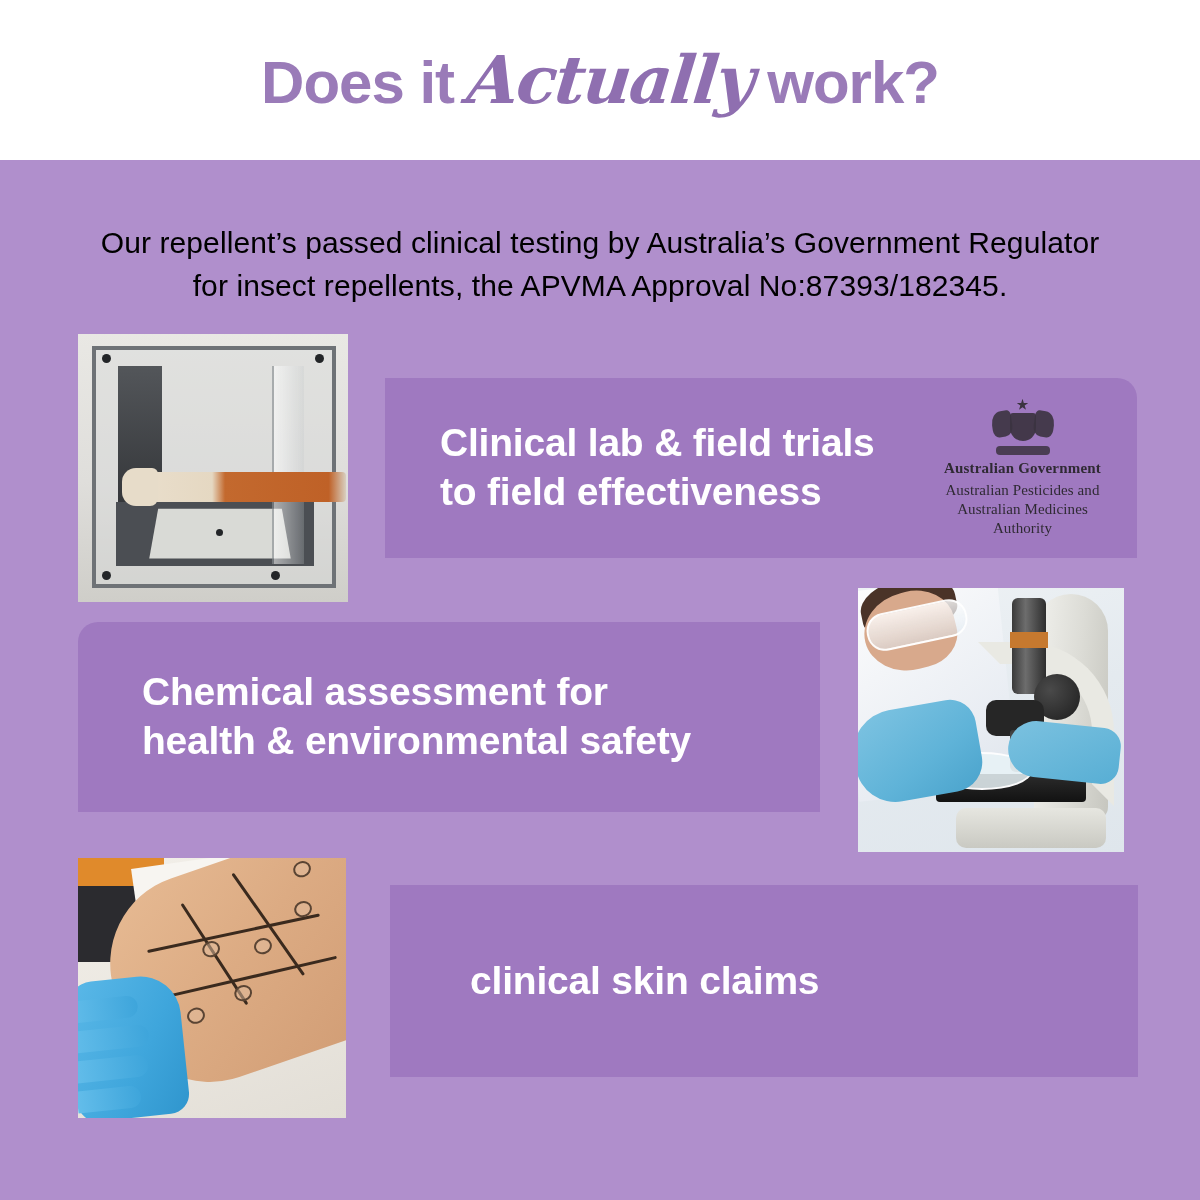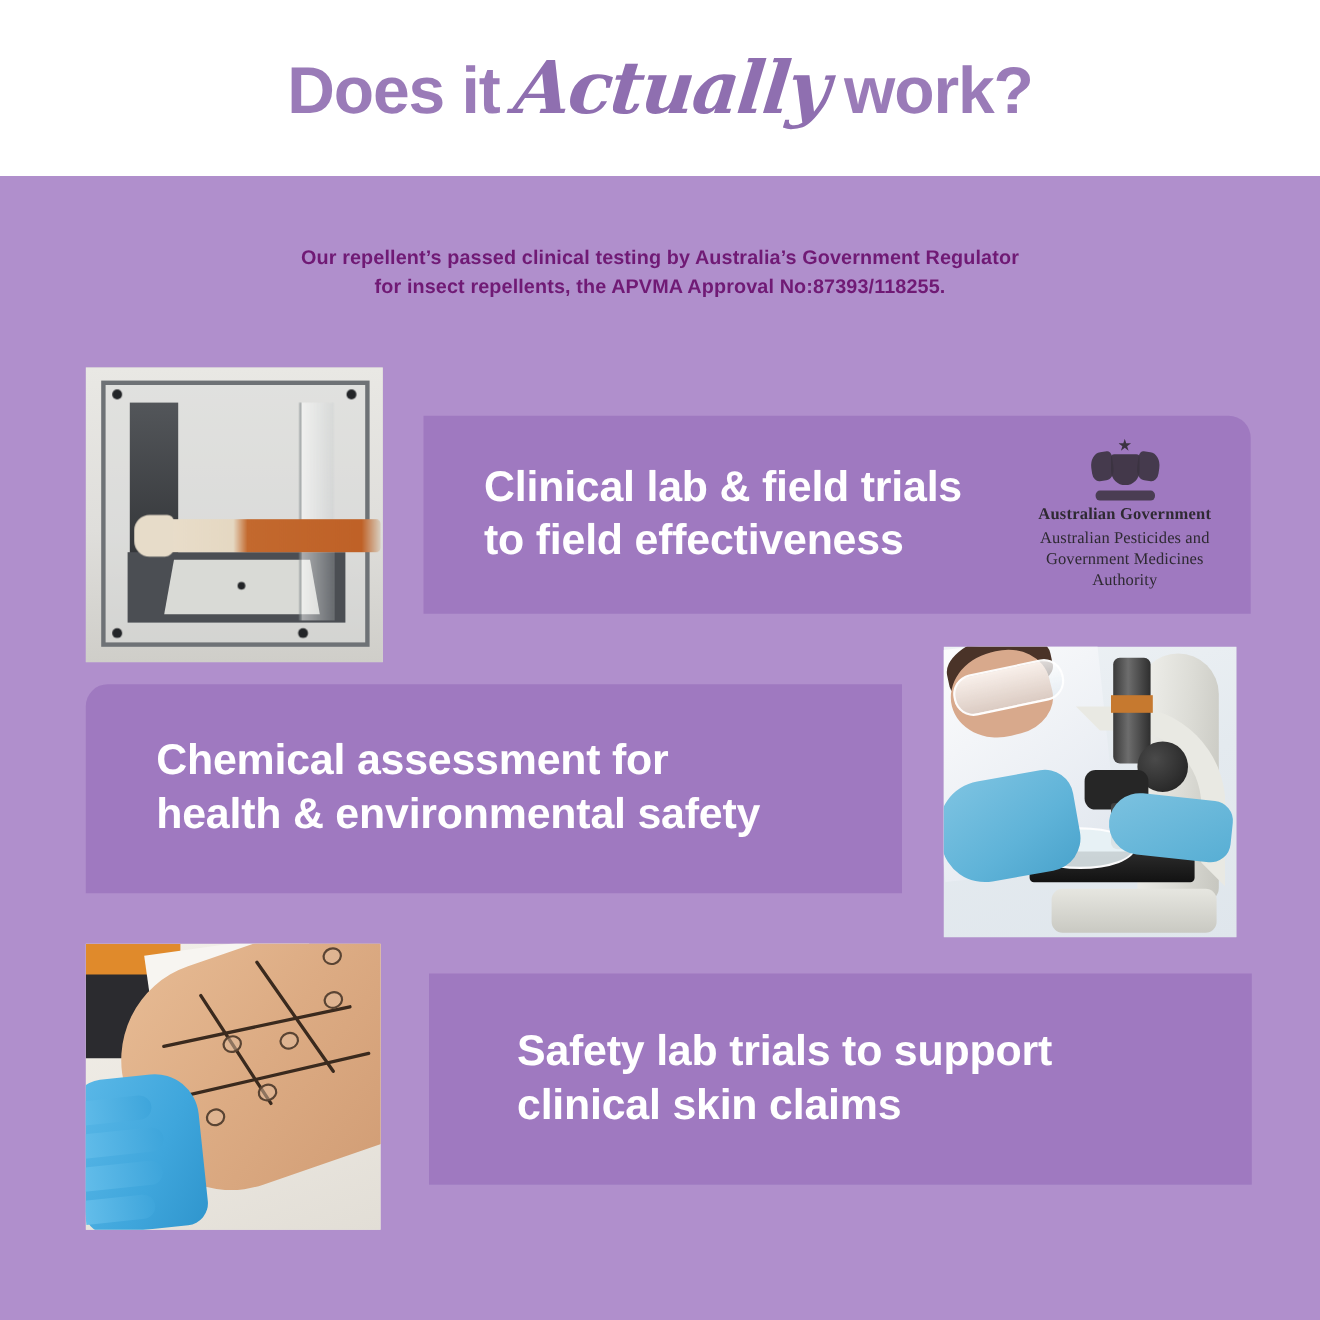--- a/index.html
+++ b/index.html
@@ -61,24 +61,24 @@
     letter-spacing: -2px;
   }
 
   
   .intro {
     position: absolute;
     left: 60px;
     top: 222px;
     width: 1080px;
     text-align: center;
-    color: #701a75;
-    font-size: 18px;
+    color: #000000;
+    font-size: 30px;
     line-height: 1.42;
-    font-weight: 700;
+    font-weight: 400;
     letter-spacing: 0.1px;
   }
   .intro-line { display: block; }
 
   
   .photo {
     position: absolute;
     overflow: hidden;
     background: #ddd;
     border: 0;
@@ -430,21 +430,21 @@
   <div class="header-band">
     <div class="header-title">
       <span class="plain">Does it</span>
       <span class="script">Actually</span>
       <span class="plain">work?</span>
     </div>
   </div>
 
   <div class="intro">
     <span class="intro-line">Our repellent’s passed clinical testing by Australia’s Government Regulator</span>
-    <span class="intro-line">for insect repellents, the APVMA Approval No:87393/118255.</span>
+    <span class="intro-line">for insect repellents, the APVMA Approval No:87393/182345.</span>
   </div>
 
   <div class="photo photo-cage">
     <div class="cage-room"></div>
     <div class="cage-box">
       <div class="cage-backpanel"></div>
       <div class="cage-floor"></div>
       <div class="cage-paper"></div>
       <div class="cage-glass"></div>
       <div class="cage-arm"></div>
@@ -465,21 +465,21 @@
     <div class="apvma-logo">
       <div class="crest">
         <div class="crest-star"></div>
         <div class="crest-shield"></div>
         <div class="crest-roo"></div>
         <div class="crest-emu"></div>
         <div class="crest-base"></div>
       </div>
       <div class="apvma-gov">Australian Government</div>
       <div class="apvma-sub">Australian Pesticides and</div>
-      <div class="apvma-sub">Government Medicines Authority</div>
+      <div class="apvma-sub">Australian Medicines Authority</div>
     </div>
   </div>
 
   <div class="card card-2">
     <div class="card-text">
       <span class="card-line">Chemical assessment for</span>
       <span class="card-line">health &amp; environmental safety</span>
     </div>
   </div>
 
@@ -523,19 +523,18 @@
     <div class="skin-glove">
       <div class="skin-finger" style="top:18px;"></div>
       <div class="skin-finger" style="top:48px;width:78px;"></div>
       <div class="skin-finger" style="top:78px;width:74px;"></div>
       <div class="skin-finger" style="top:108px;width:64px;"></div>
     </div>
   </div>
 
   <div class="card card-3">
     <div class="card-text">
-      <span class="card-line">Safety lab trials to support</span>
       <span class="card-line">clinical skin claims</span>
     </div>
   </div>
 
 
 </div>
 
 </body></html>

